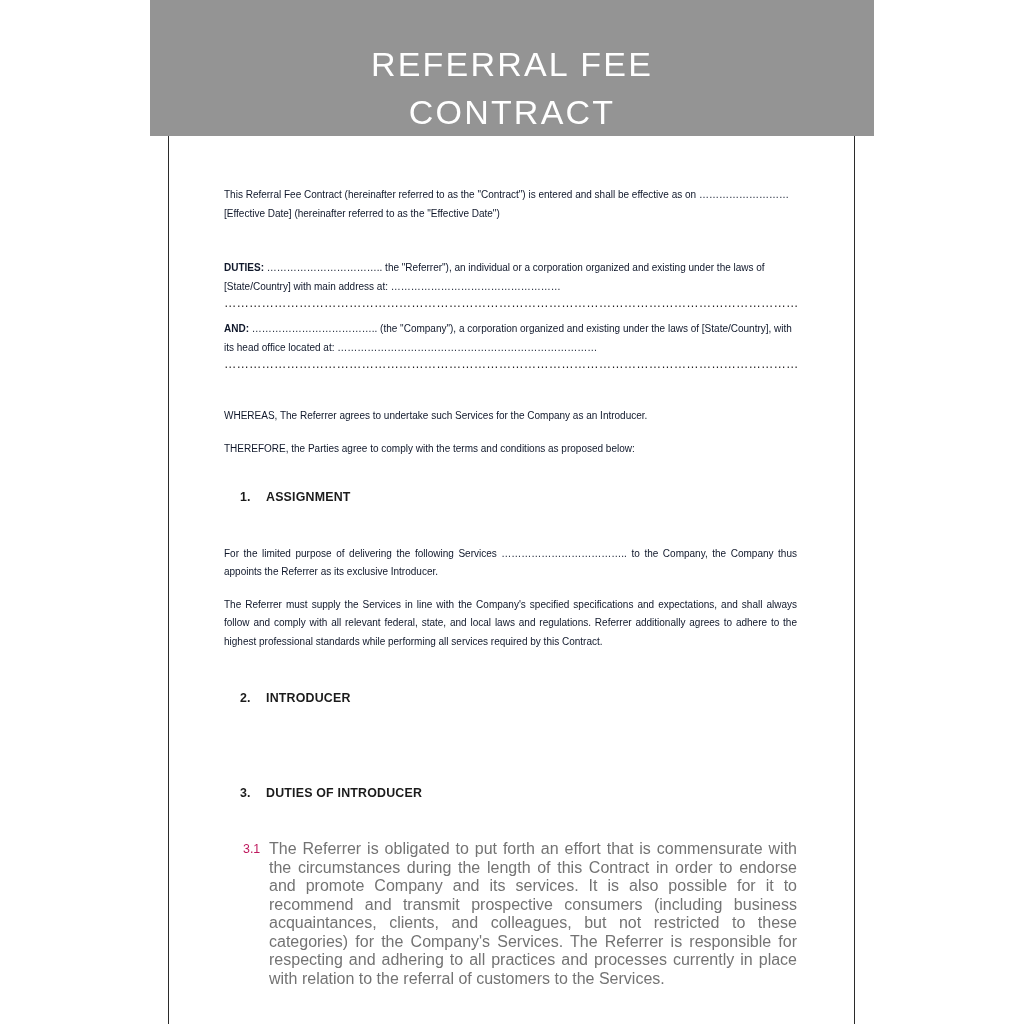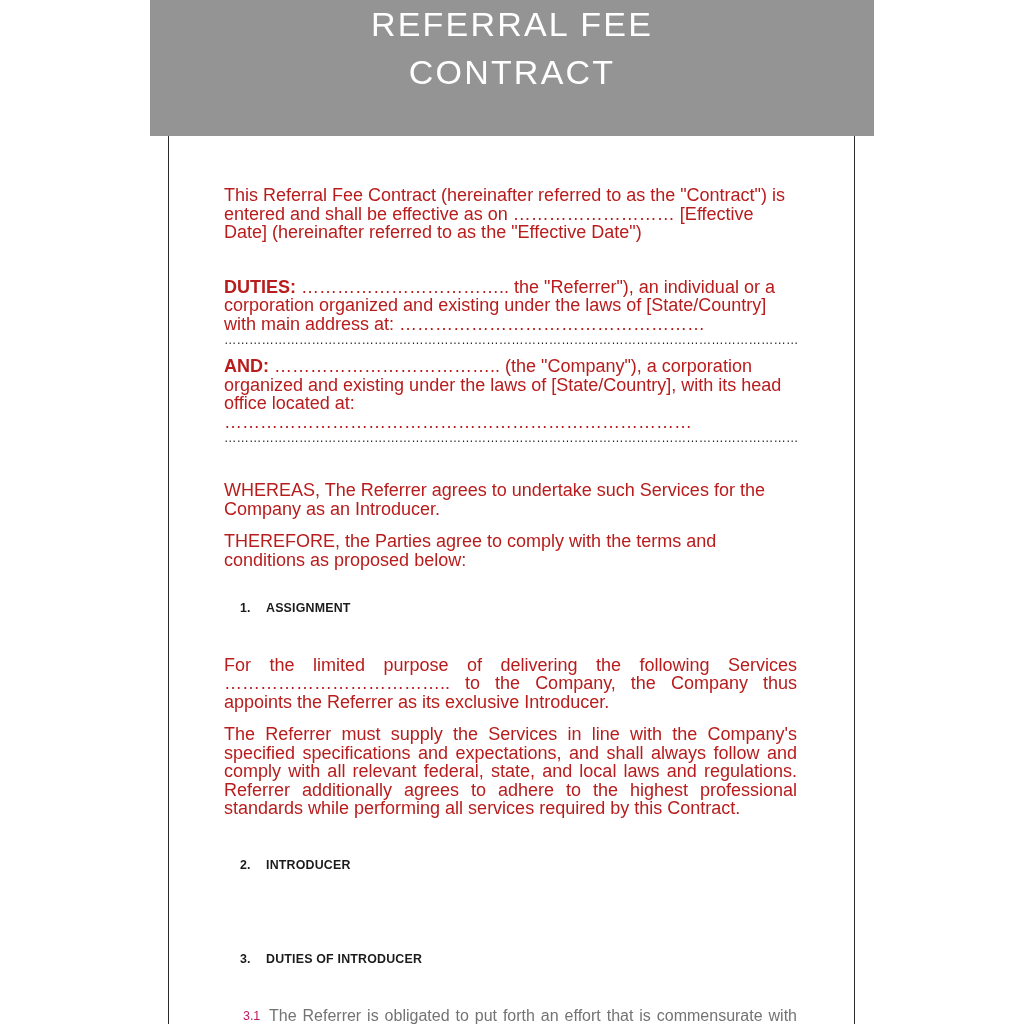--- a/index.html
+++ b/index.html
@@ -30,21 +30,21 @@
 
   
   #title-banner {
     position: absolute;
     left: 150px;
     top: 0;
     width: 724px;          
     height: 136px;
     background: #949494;
     display: flex;
-    align-items: flex-start;
+    align-items: flex-end;
     justify-content: center;
     z-index: 5;
   }
   #title-banner .doc-title {
     color: #ffffff;
     font-size: 34px;
     line-height: 48px;
     font-weight: 300;
     letter-spacing: 2.2px;
     text-align: center;
@@ -59,23 +59,23 @@
     top: 186px;
     width: 573px;          
     z-index: 4;
     color: #221f1f;
     font-size: 12.4px;
     line-height: 18.5px;
   }
 
   p.para {
     margin: 0;
-    font-size: 18px;
+    font-size: 10px;
     line-height: 18.5px;
-    color: #b91c1c;
+    color: #0f172a;
   }
   p.para.justify { text-align: justify; }
   p.para.left    { text-align: left; }
 
   .lead-in { font-weight: bold; }
 
   
   .blk-intro      { margin-bottom: 0; }
   .spacer-lg      { height: 36px; }
   .spacer-md      { height: 22px; }

